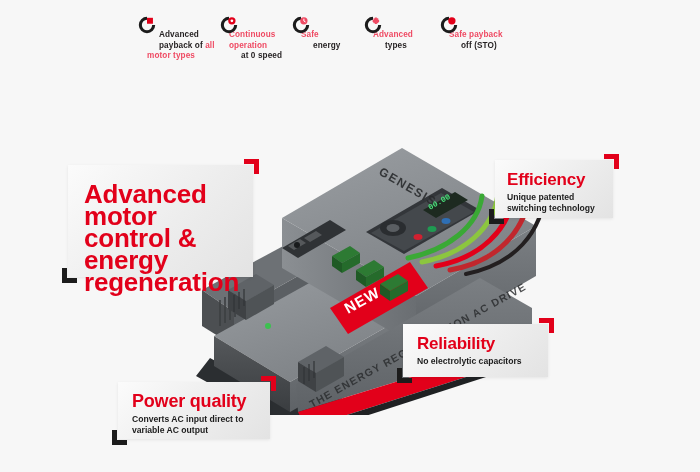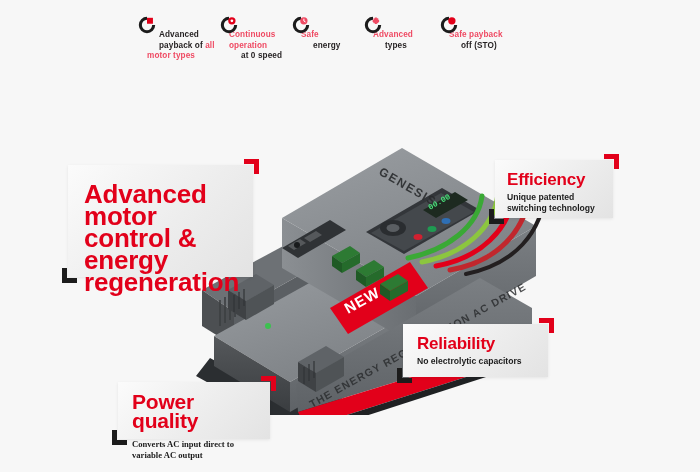--- a/index.html
+++ b/index.html
@@ -120,22 +120,22 @@
     left: 403px; top: 324px; width: 145px; height: 53px;
     padding: 10px 10px 0 14px;
   }
   #card-reliability .title { font-size: 17px; line-height: 19px; }
   #card-reliability .sub   { font-size: 8.6px; line-height: 10.6px; margin-top: 3px; }
 
   #card-power {
     left: 118px; top: 382px; width: 152px; height: 57px;
     padding: 10px 10px 0 14px;
   }
-  #card-power .title { font-size: 21px; line-height: 19px; }
-  #card-power .sub   { font-size: 8.6px; line-height: 10.6px; margin-top: 9px; font-family: Liberation Serif, serif; }
+  #card-power .title { font-size: 18px; line-height: 19px; }
+  #card-power .sub   { font-size: 8.6px; line-height: 10.6px; margin-top: 3px; }
 </style>
 </head>
 <body>
 
 <div id="stage">
 
   <div id="feature-strip">
 
     <div class="feature f0">
       <svg class="feat-icon" viewBox="0 0 20 20">

